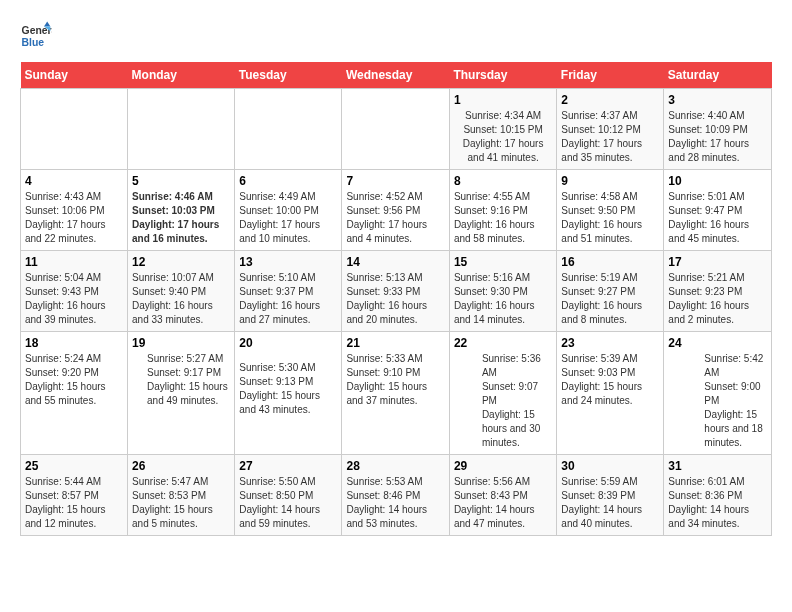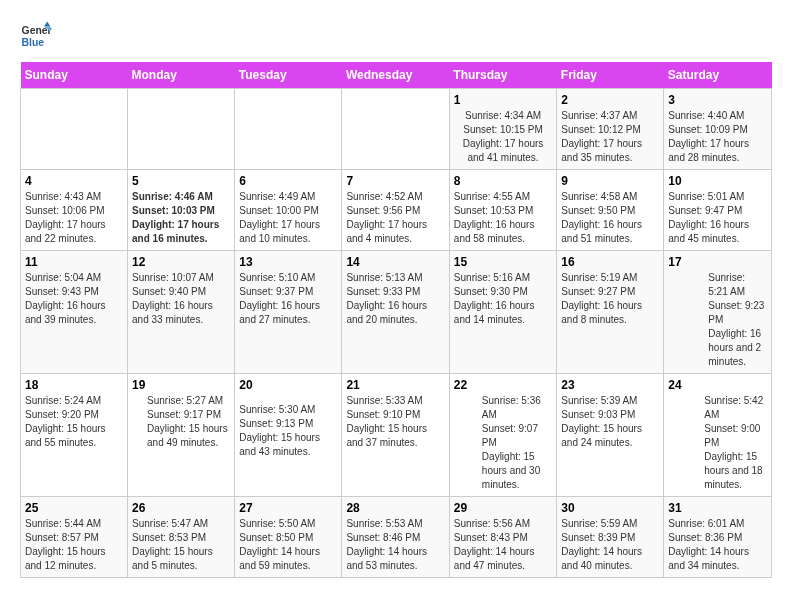--- a/index.html
+++ b/index.html
@@ -36,21 +36,21 @@
     .location {
       font-size: 15px;
       color: #555;
     }
     table {
       width: 100%;
       border-collapse: collapse;
       font-size: 11px;
     }
     thead tr th {
-      background-color: #d946ef;
+      background-color: #ef4444;
       color: #fff;
       padding: 6px 4px;
       text-align: left;
       font-size: 12px;
       font-weight: bold;
     }
     tbody tr td {
       border: 1px solid #ccc;
       vertical-align: top;
       padding: 4px;
@@ -154,21 +154,21 @@
         </td>
         <td>
           <div class="day-number">7</div>
           <div class="day-info" style="white-space: pre-line;">Sunrise: 4:52 AM
 Sunset: 9:56 PM
 Daylight: 17 hours and 4 minutes.</div>
         </td>
         <td>
           <div class="day-number">8</div>
           <div class="day-info" style="white-space: pre-line;">Sunrise: 4:55 AM
-Sunset: 10:53 PM
+Sunset: 9:16 PM
 Daylight: 16 hours and 58 minutes.</div>
         </td>
         <td>
           <div class="day-number">9</div>
           <div class="day-info" style="white-space: pre-line;">Sunrise: 4:58 AM
 Sunset: 9:50 PM
 Daylight: 16 hours and 51 minutes.</div>
         </td>
         <td>
           <div class="day-number">10</div>
@@ -209,21 +209,21 @@
 Daylight: 16 hours and 14 minutes.</div>
         </td>
         <td>
           <div class="day-number">16</div>
           <div class="day-info" style="white-space: pre-line;">Sunrise: 5:19 AM
 Sunset: 9:27 PM
 Daylight: 16 hours and 8 minutes.</div>
         </td>
         <td>
           <div class="day-number">17</div>
-          <div class="day-info" style="white-space: pre-line; margin-left: 40px;">Sunrise: 5:21 AM
+          <div class="day-info" style="white-space: pre-line;">Sunrise: 5:21 AM
 Sunset: 9:23 PM
 Daylight: 16 hours and 2 minutes.</div>
         </td>
       </tr>
       <tr>
         <td>
           <div class="day-number">18</div>
           <div class="day-info" style="white-space: pre-line;">Sunrise: 5:24 AM
 Sunset: 9:20 PM
 Daylight: 15 hours and 55 minutes.</div>

